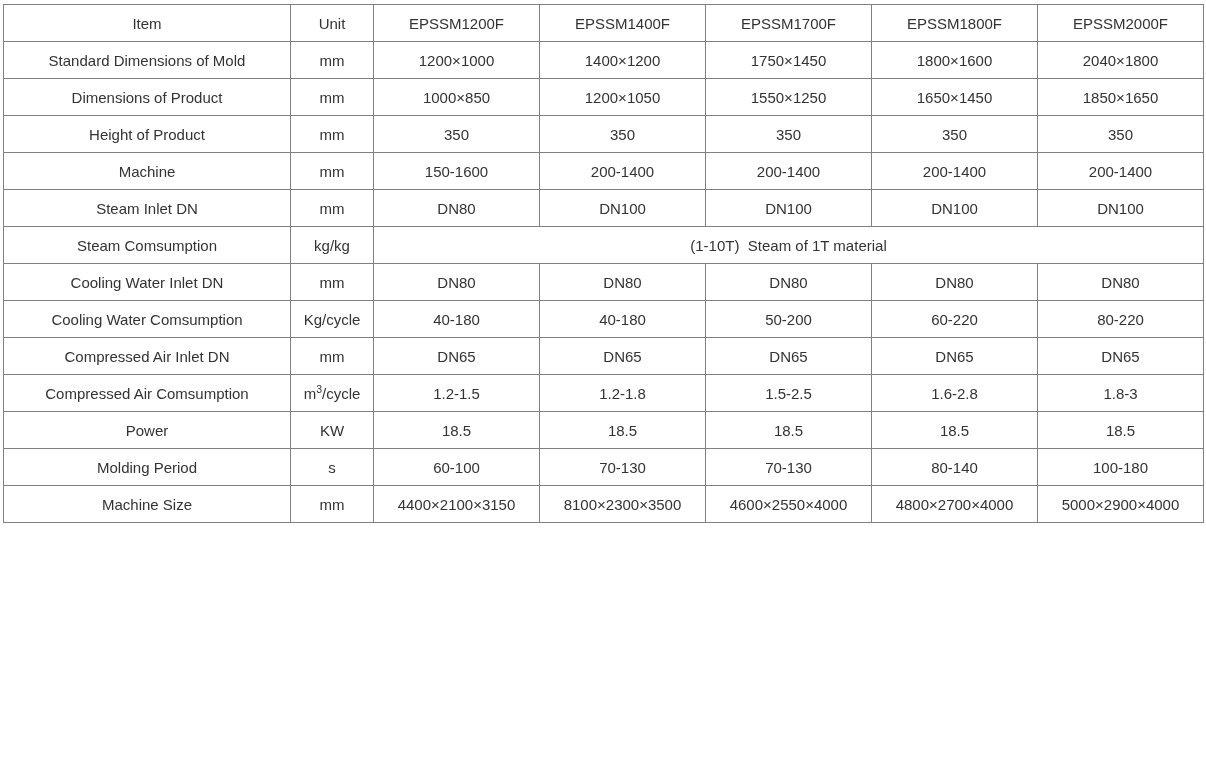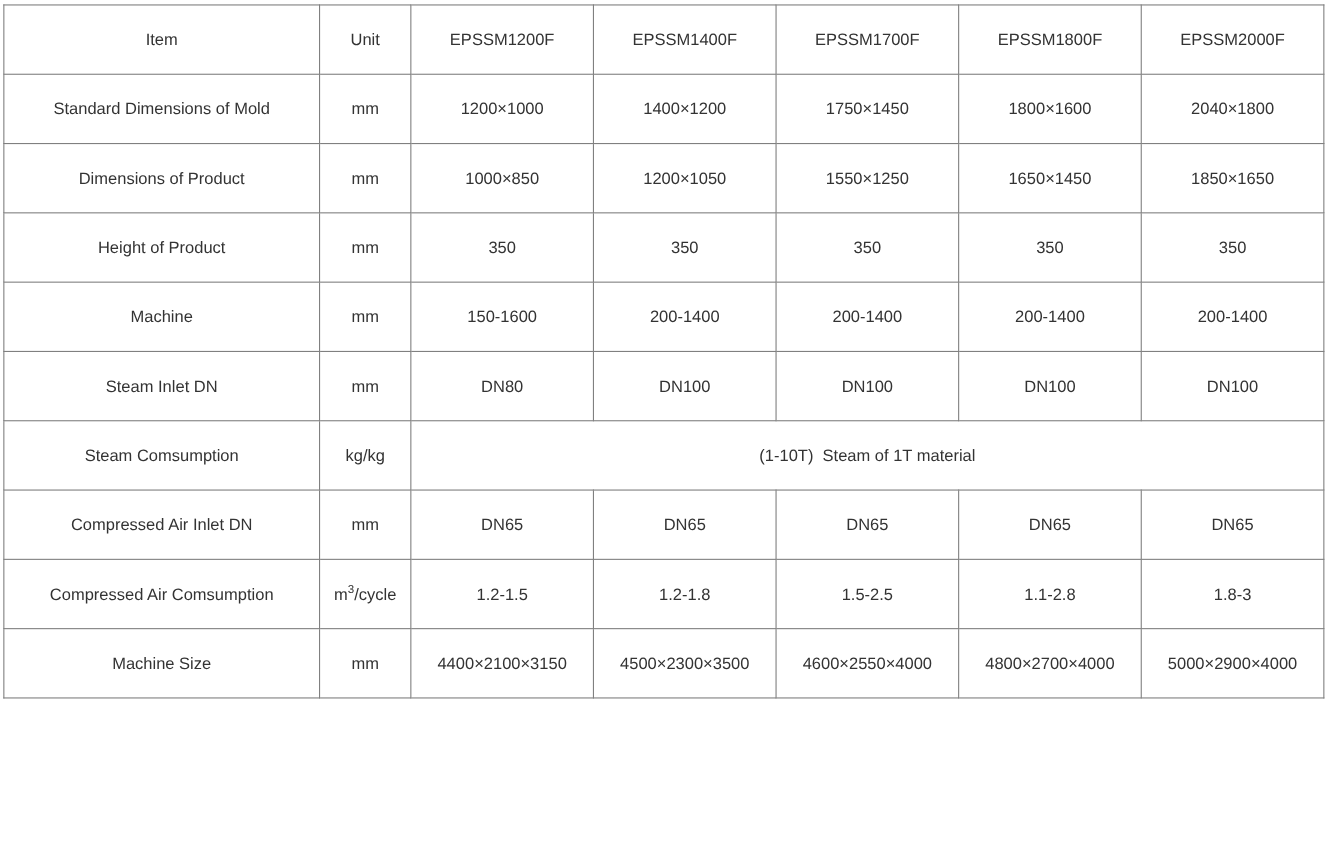--- a/index.html
+++ b/index.html
@@ -27,21 +27,21 @@
     border: 1px solid var(--border-color);
     text-align: center;
     vertical-align: middle;
     font-size: 15px;
     font-weight: normal;
     color: var(--text-color);
     padding: 0 4px;
     white-space: pre-wrap;
     overflow: hidden;
   }
-  table.spec-table tr { height: 63px; }
+  table.spec-table tr { height: 37px; }
   sup { font-size: 0.7em; line-height: 0; }
   col.col-item { width: 287px; }
   col.col-unit { width: 83px; }
   col.col-model { width: 166px; }
 </style>
 </head>
 <body>
 
 <table class="spec-table">
   <colgroup>
@@ -109,40 +109,76 @@
         <td>DN100</td>
         <td>DN100</td>
         <td>DN100</td>
       </tr>
       <tr>
         <td>Steam Comsumption</td>
         <td>kg/kg</td>
         <td colspan="5">(1-10T)  Steam of 1T material</td>
       </tr>
       <tr>
+        <td>Cooling Water Inlet DN</td>
+        <td>mm</td>
+        <td>DN80</td>
+        <td>DN80</td>
+        <td>DN80</td>
+        <td>DN80</td>
+        <td>DN80</td>
+      </tr>
+      <tr>
+        <td>Cooling Water Comsumption</td>
+        <td>Kg/cycle</td>
+        <td>40-180</td>
+        <td>40-180</td>
+        <td>50-200</td>
+        <td>60-220</td>
+        <td>80-220</td>
+      </tr>
+      <tr>
         <td>Compressed Air Inlet DN</td>
         <td>mm</td>
         <td>DN65</td>
         <td>DN65</td>
         <td>DN65</td>
         <td>DN65</td>
         <td>DN65</td>
       </tr>
       <tr>
         <td>Compressed Air Comsumption</td>
         <td>m<sup>3</sup>/cycle</td>
         <td>1.2-1.5</td>
         <td>1.2-1.8</td>
         <td>1.5-2.5</td>
-        <td>1.1-2.8</td>
+        <td>1.6-2.8</td>
         <td>1.8-3</td>
+      </tr>
+      <tr>
+        <td>Power</td>
+        <td>KW</td>
+        <td>18.5</td>
+        <td>18.5</td>
+        <td>18.5</td>
+        <td>18.5</td>
+        <td>18.5</td>
+      </tr>
+      <tr>
+        <td>Molding Period</td>
+        <td>s</td>
+        <td>60-100</td>
+        <td>70-130</td>
+        <td>70-130</td>
+        <td>80-140</td>
+        <td>100-180</td>
       </tr>
       <tr>
         <td>Machine Size</td>
         <td>mm</td>
         <td>4400×2100×3150</td>
-        <td>4500×2300×3500</td>
+        <td>8100×2300×3500</td>
         <td>4600×2550×4000</td>
         <td>4800×2700×4000</td>
         <td>5000×2900×4000</td>
       </tr>
     </tbody>
 </table>
 
 </body></html>

